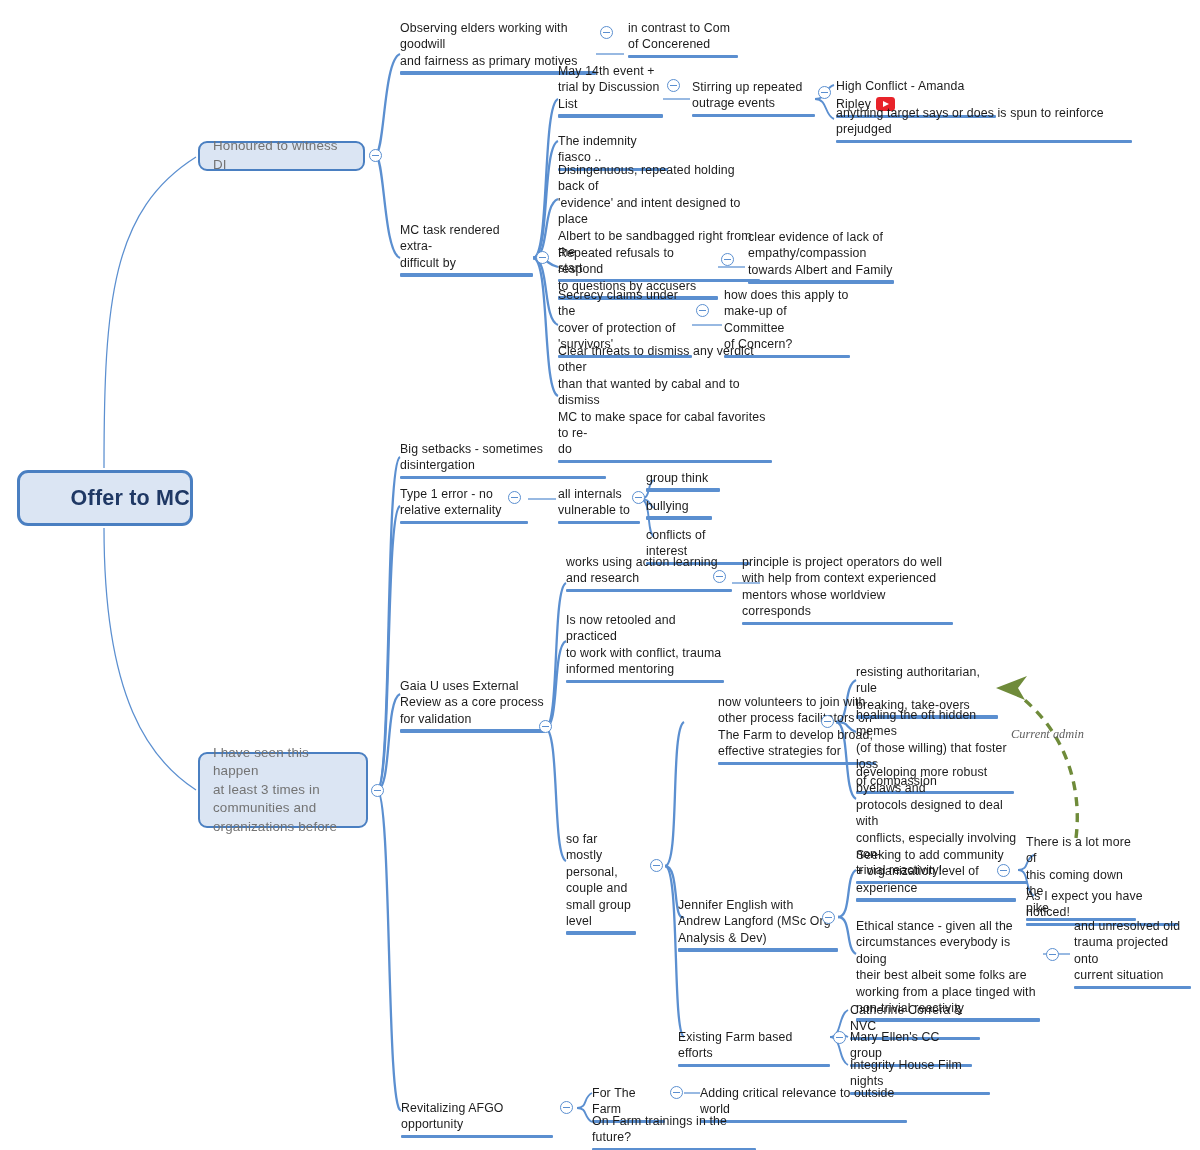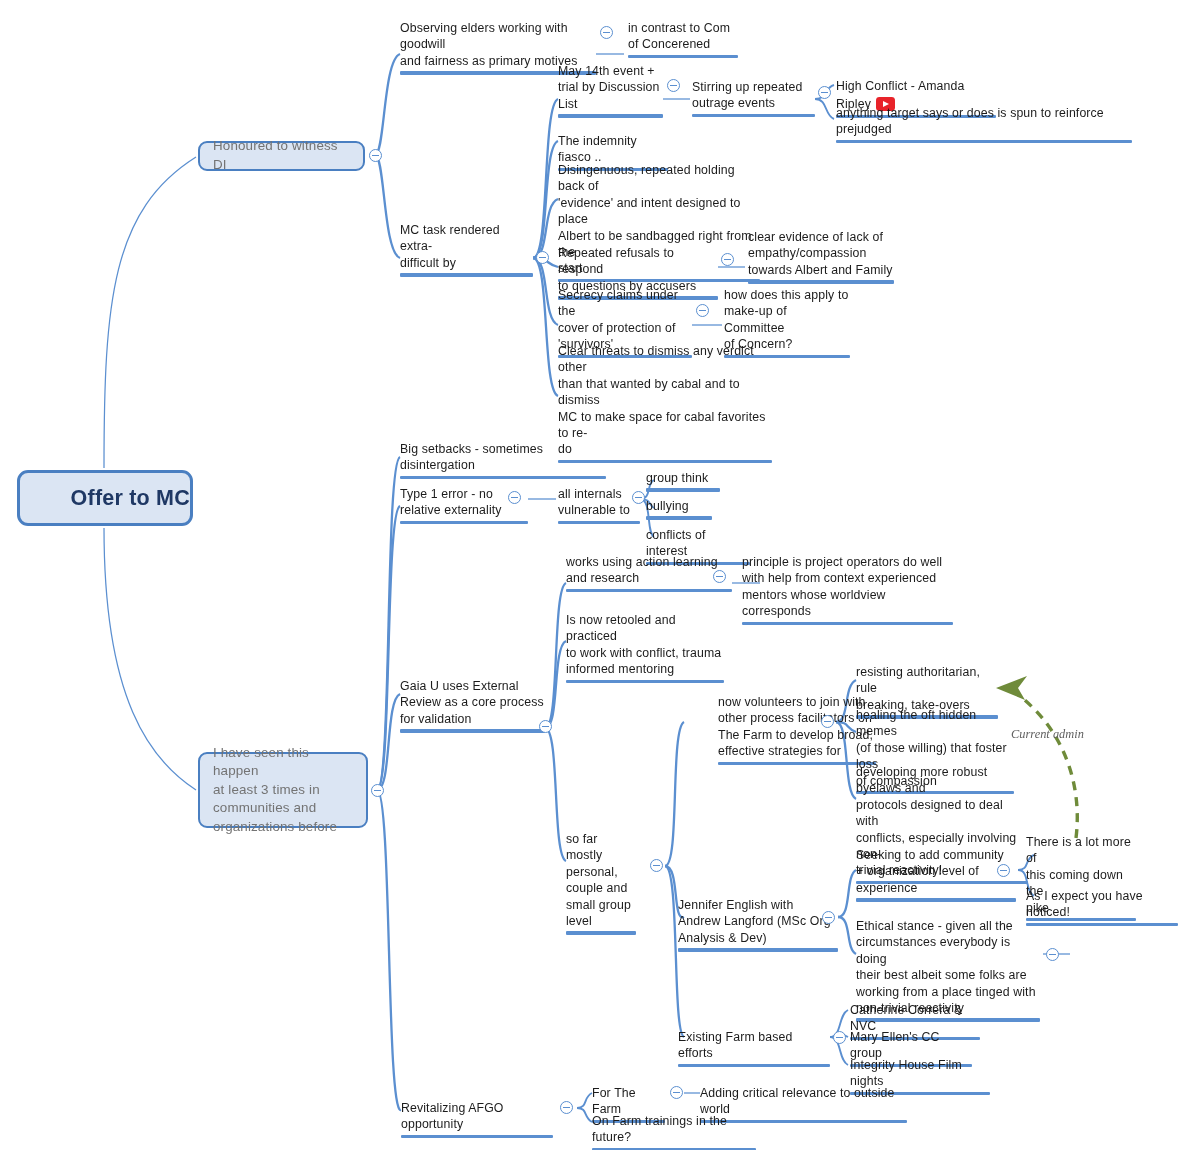--- a/index.html
+++ b/index.html
@@ -425,20 +425,26 @@
 
   <div class="node leaf" style="left:856px;top:918px;width:184px;">
     <span class="txt">Ethical stance - given all the
 circumstances everybody is doing
 their best albeit some folks are
 working from a place tinged with
 non-trivial reactivity</span>
     <span class="bar"></span>
   </div>
   <div class="toggle" style="left:1046px;top:948px;"></div>
+  <div class="node leaf" style="left:1074px;top:918px;width:117px;">
+    <span class="txt">and unresolved old
+trauma projected onto
+current situation</span>
+    <span class="bar"></span>
+  </div>
 
   <div class="node leaf" style="left:678px;top:1029px;width:152px;">
     <span class="txt">Existing Farm based efforts</span>
     <span class="bar"></span>
   </div>
   <div class="toggle" style="left:833px;top:1031px;"></div>
 
   <div class="node leaf" style="left:850px;top:1002px;width:130px;">
     <span class="txt">Catherine Correra &amp; NVC</span>
     <span class="bar"></span>

